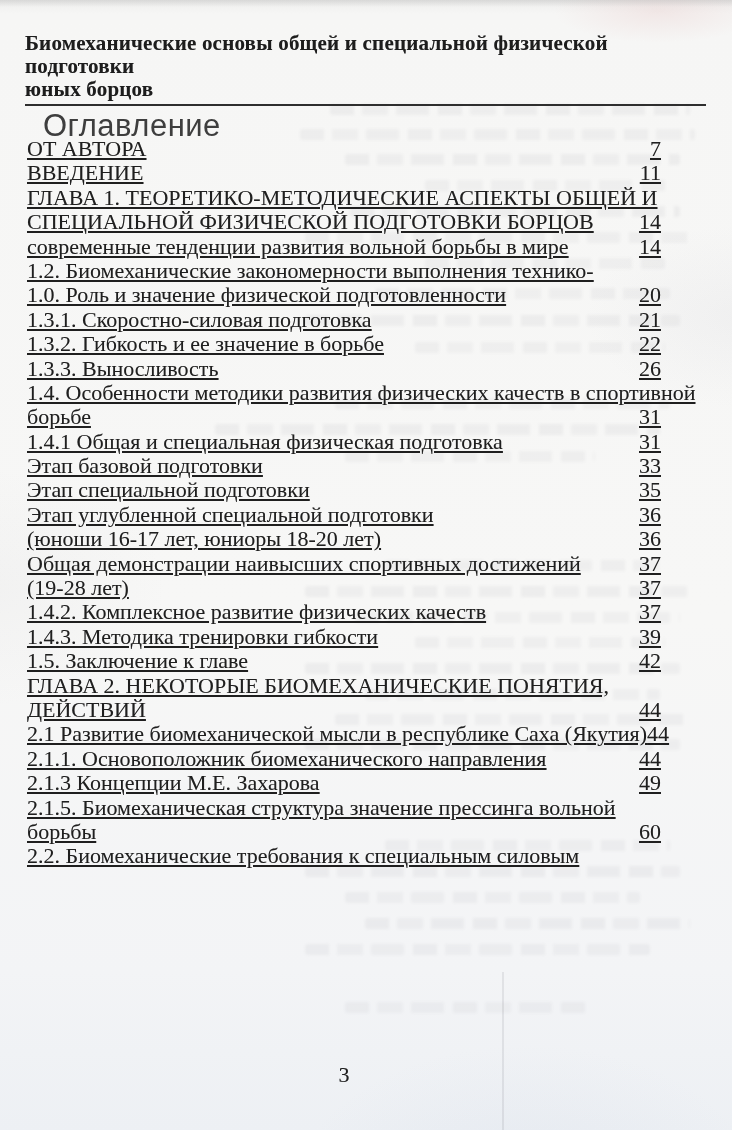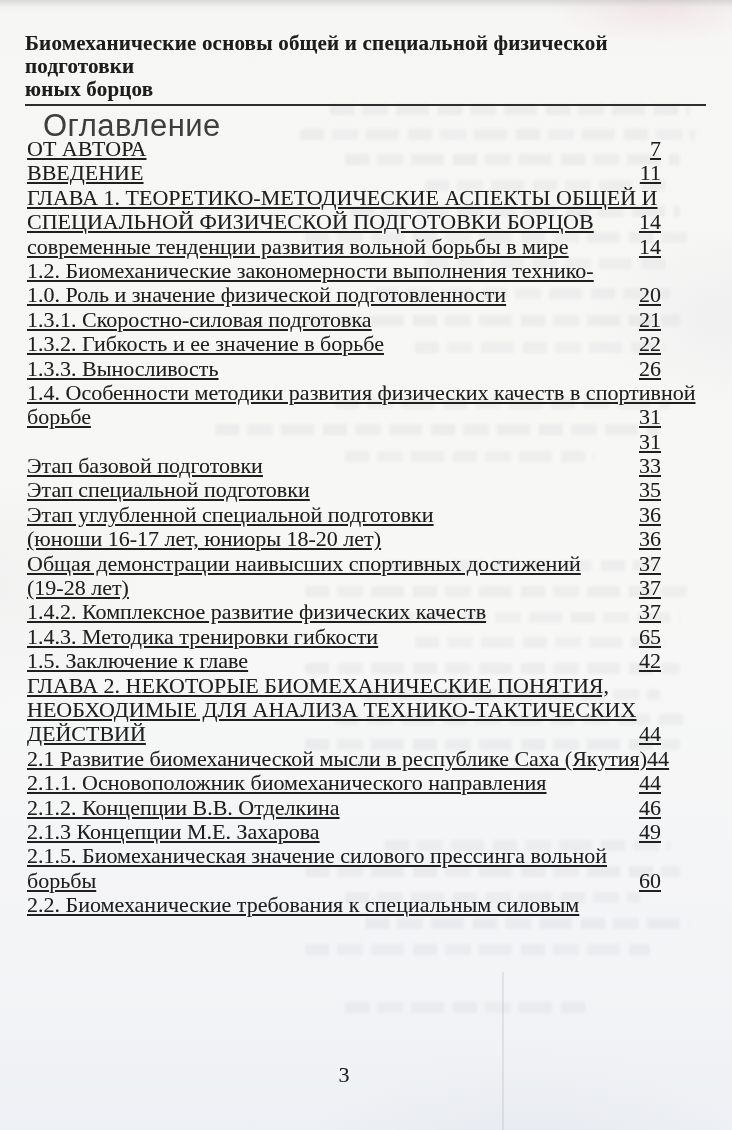--- a/index.html
+++ b/index.html
@@ -201,20 +201,21 @@
         <span class="toc-page"></span>
       </div>
 
       <div class="toc-line">
         <span class="toc-text">борьбе</span>
         <span class="toc-fill"></span>
         <span class="toc-page">31</span>
       </div>
 
       <div class="toc-line">
+        <span class="toc-text">1.4.1 Общая и специальная физическая подготовка</span>
         <span class="toc-fill"></span>
         <span class="toc-page">31</span>
       </div>
 
       <div class="toc-line">
         <span class="toc-text">Этап базовой подготовки</span>
         <span class="toc-fill"></span>
         <span class="toc-page">33</span>
       </div>
 
@@ -250,74 +251,64 @@
 
       <div class="toc-line">
         <span class="toc-text">1.4.2. Комплексное развитие физических качеств</span>
         <span class="toc-fill"></span>
         <span class="toc-page">37</span>
       </div>
 
       <div class="toc-line">
         <span class="toc-text">1.4.3. Методика тренировки гибкости</span>
         <span class="toc-fill"></span>
-        <span class="toc-page">65</span>
+        <span class="toc-page">39</span>
       </div>
 
       <div class="toc-line">
         <span class="toc-text">1.5. Заключение к главе</span>
         <span class="toc-fill"></span>
         <span class="toc-page">42</span>
       </div>
 
       <div class="toc-line">
         <span class="toc-text">ГЛАВА 2. НЕКОТОРЫЕ БИОМЕХАНИЧЕСКИЕ ПОНЯТИЯ,</span>
         <span class="toc-fill"></span>
         <span class="toc-page"></span>
       </div>
 
-      <div class="toc-line">
-        <span class="toc-text">НЕОБХОДИМЫЕ ДЛЯ АНАЛИЗА ТЕХНИКО-ТАКТИЧЕСКИХ</span>
-        <span class="toc-fill"></span>
-        <span class="toc-page"></span>
-      </div>
 
       <div class="toc-line">
         <span class="toc-text">ДЕЙСТВИЙ</span>
         <span class="toc-fill"></span>
         <span class="toc-page">44</span>
       </div>
 
       <div class="toc-line">
         <span class="toc-text">2.1 Развитие биомеханической мысли в республике Саха (Якутия)</span>
         <span class="toc-fill"></span>
         <span class="toc-page">44</span>
       </div>
 
       <div class="toc-line">
         <span class="toc-text">2.1.1. Основоположник биомеханического направления</span>
         <span class="toc-fill"></span>
         <span class="toc-page">44</span>
       </div>
 
-      <div class="toc-line">
-        <span class="toc-text">2.1.2. Концепции В.В. Отделкина</span>
-        <span class="toc-fill"></span>
-        <span class="toc-page">46</span>
-      </div>
 
       <div class="toc-line">
         <span class="toc-text">2.1.3 Концепции М.Е. Захарова</span>
         <span class="toc-fill"></span>
         <span class="toc-page">49</span>
       </div>
 
 
       <div class="toc-line">
-        <span class="toc-text">2.1.5. Биомеханическая значение силового прессинга вольной</span>
+        <span class="toc-text">2.1.5. Биомеханическая структура значение прессинга вольной</span>
         <span class="toc-fill"></span>
         <span class="toc-page"></span>
       </div>
 
       <div class="toc-line">
         <span class="toc-text">борьбы</span>
         <span class="toc-fill"></span>
         <span class="toc-page">60</span>
       </div>
 

